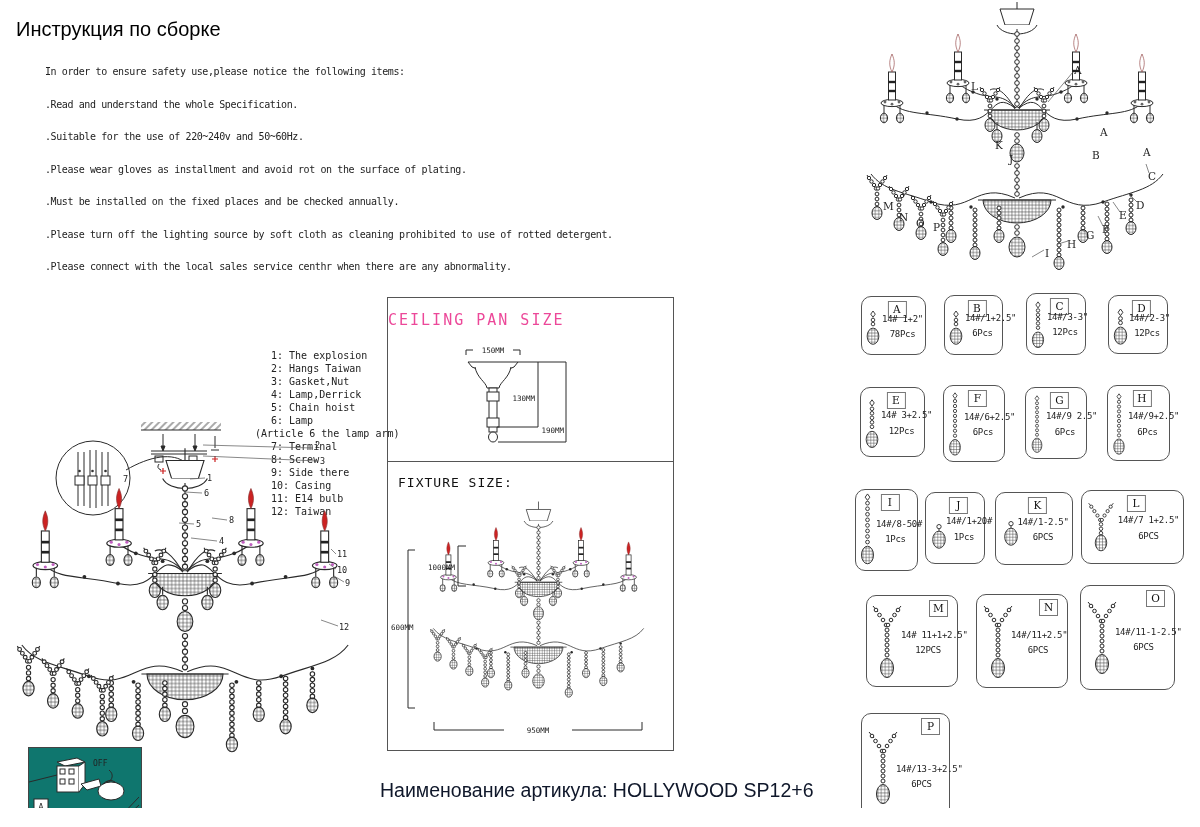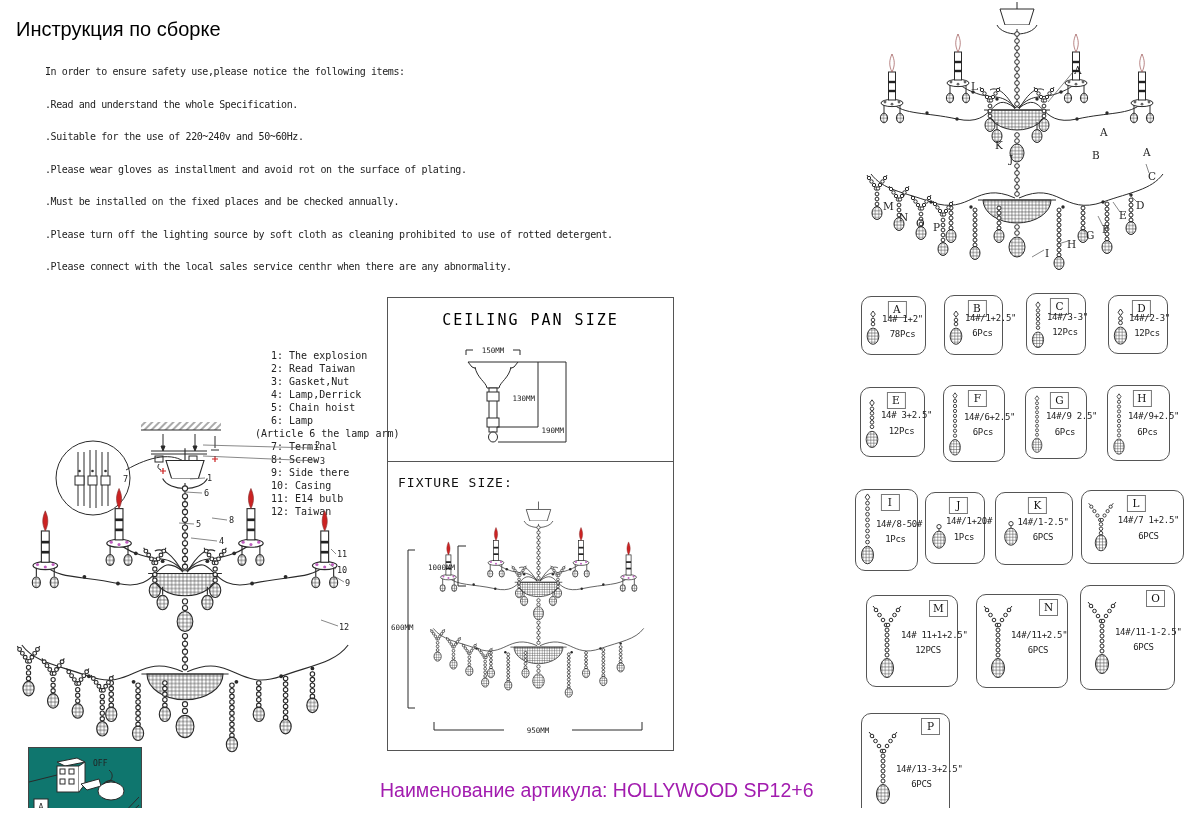--- a/index.html
+++ b/index.html
@@ -1,30 +1,30 @@
 <!DOCTYPE html>
 <html style="--flame-color: #cc2222; --accent-color: #c060c0;"><head>
 <meta charset="utf-8">
 <style>
   html,body{margin:0;padding:0;background:#fff}
   .canvas{position:relative;width:1200px;height:808px;background:#ffffff;overflow:hidden;
           font-family:"DejaVu Sans Mono",monospace;color:#1a1a1a}
   .page-title{position:absolute;left:16px;top:18px;font:20px "Liberation Sans",sans-serif;color:#000}
-  .article-title{position:absolute;left:380px;top:779px;font:19.5px "Liberation Sans",sans-serif;color:#a21caf}
+  .article-title{position:absolute;left:380px;top:779px;font:19.5px "Liberation Sans",sans-serif;color:#0f172a}
 
   .safety{position:absolute;left:45px;top:66px;font-size:10px;letter-spacing:-0.4px;color:#222}
   .safety p{margin:0 0 21px 0;line-height:11.5px;white-space:nowrap}
 
   .parts{position:absolute;left:255px;top:349px;font-size:10px;line-height:13px;color:#222}
   .parts .ln{padding-left:16px;white-space:nowrap}
   .parts .art{padding-left:0}
 
   .centerbox{position:absolute;left:387px;top:297px;width:285px;height:452px;border:1px solid #555}
   .centerbox .divider{position:absolute;left:0;right:0;top:163px;border-top:1px solid #555}
-  .cp-title{position:absolute;top:13px;width:100%;text-align:center;font-size:15px;letter-spacing:2px;color:#000000}
+  .cp-title{position:absolute;top:13px;width:100%;font-size:15px;letter-spacing:2px;color:#ec4899}
   .fx-title{position:absolute;top:177px;left:10px;font-size:13px;letter-spacing:1px;color:#111}
   .cpan{position:absolute;left:0;top:38px}
   .fxsvg{position:absolute;left:0;top:192px;--flame:#cc2222;--accent:#c060c0}
 
   .ldia{position:absolute;left:5px;top:418px;width:382px;height:356px;--flame:#cc2222;--accent:#c060c0}
   .rdia{position:absolute;left:855px;top:2px;width:345px;height:282px;--flame:#ffffff;--accent:#666}
   .ldia svg,.rdia svg{position:absolute;left:0;top:0}
   .dletter{position:absolute;font:10.5px "DejaVu Serif",serif;color:#222}
   .dnum{position:absolute;font:8.5px "DejaVu Sans Mono",monospace;color:#222}
 
@@ -311,21 +311,21 @@
   <div class="safety">
     <p>In order to ensure safety use,please notice the following items:</p>
     <span>
       
     <p>.Read and understand the whole Specification.</p><p>.Suitable for the use of 220~240v and 50~60Hz.</p><p>.Please wear gloves as installment and avoid rot on the surface of plating.</p><p>.Must be installed on the fixed places and be checked annually.</p><p>.Please turn off the lighting source by soft cloth as cleaning prohibited to use of rotted detergent.</p><p>.Please connect with the local sales service centhr when there are any abnormality.</p></span>
   </div>
 
   <div class="parts">
 
   <div class="ln">1: The explosion</div>
-      <div class="ln">2: Read Taiwan</div>
+      <div class="ln">2: Hangs Taiwan</div>
       <div class="ln">3: Gasket,Nut</div>
       <div class="ln">4: Lamp,Derrick</div>
       <div class="ln">5: Chain hoist</div>
       <div class="ln">6: Lamp</div>
       <div class="ln art">(Article 6 the lamp arm)</div>
       <div class="ln">7: Terminal</div>
       <div class="ln">8: Screw</div>
       <div class="ln">9: Side there</div>
       <div class="ln">10: Casing</div>
       <div class="ln">11: E14 bulb</div>

